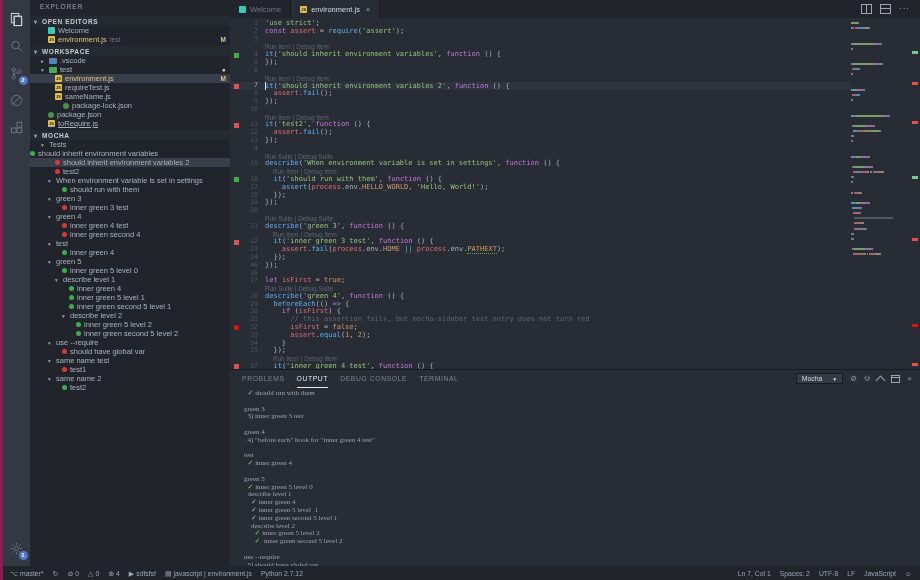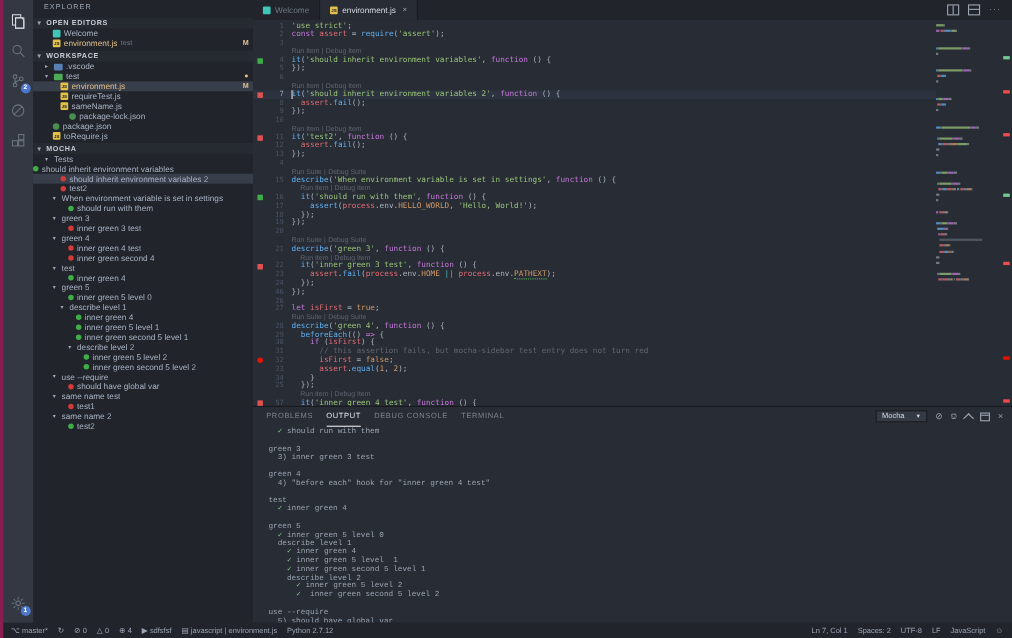--- a/index.html
+++ b/index.html
@@ -88,21 +88,21 @@
   .ptab.active{color:#e6e9ee;border-bottom-color:#e6e9ee;}
   .panel-right{margin-left:auto;display:flex;align-items:center;gap:7px;color:#9da5b4;}
   .pdrop{background:#353b45;border:1px solid #181a1f;color:#d7dae0;font-size:6.8px;padding:1px 5px;display:flex;
     align-items:center;gap:10px;cursor:pointer;}
   .pdrop .dar{font-size:5px;}
   .pic{font-size:8px;line-height:8px;cursor:pointer;}
   .pic.chev{width:6px;height:6px;border-left:1px solid #9da5b4;border-top:1px solid #9da5b4;
     transform:rotate(45deg);margin-top:3px;}
   .pic.box{width:7px;height:6px;border:1px solid #9da5b4;position:relative;}
   .pic.box:before{content:"";position:absolute;left:0;right:0;top:1px;height:1px;background:#9da5b4;}
-  .panel-content{flex:1;overflow:hidden;padding:3px 0 0 14px;font-family:Liberation Mono, monospace;
+  .panel-content{flex:1;overflow:hidden;padding:3px 0 0 14px;font-family:Liberation Serif, serif;
     font-size:7px;line-height:7.8px;color:#9aa4b2;white-space:pre;}
   .out-ok{color:#85c88f;}
   
   .statusbar{height:14px;background:#21252b;display:flex;align-items:center;padding:0 8px 0 10px;
     font-size:6.8px;color:#9da5b4;gap:9px;flex:0 0 auto;}
   .st-item{display:flex;align-items:center;gap:2px;white-space:nowrap;cursor:pointer;}
   .st-right{margin-left:auto;display:flex;align-items:center;gap:9px;}
   .st-ic{font-size:7px;line-height:7px;}
 </style>
 </head>
@@ -206,21 +206,21 @@
               <span class="lbl">sameName.js</span>
             </div>
             <div class="sb-row" style="padding-left: 33px;">
               <span class="ic-npm"></span>
               <span class="lbl">package-lock.json</span>
             </div>
             <div class="sb-row" style="padding-left: 18px;">
               <span class="ic-npm"></span>
               <span class="lbl">package.json</span>
             </div>
-            <div class="sb-row" style="padding-left: 18px;">
+            <div class="sb-row" style="padding-left: 18px; text-decoration: underline;">
               <span class="ic-js">JS</span>
               <span class="lbl">toRequire.js</span>
             </div>
           </div>
           <div class="sb-section">
             <div class="sb-header">
               <span class="arr">▾</span>
               <span>MOCHA</span>
             </div>
             <div class="sb-row" style="padding-left: 11px;">

